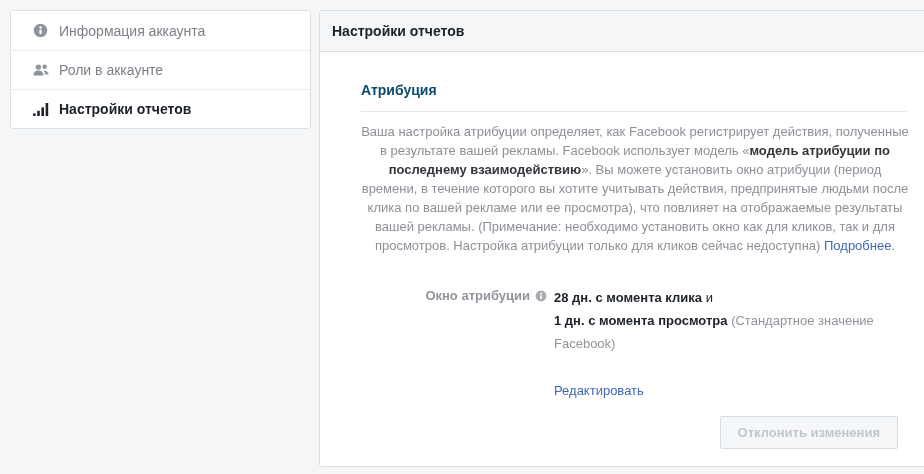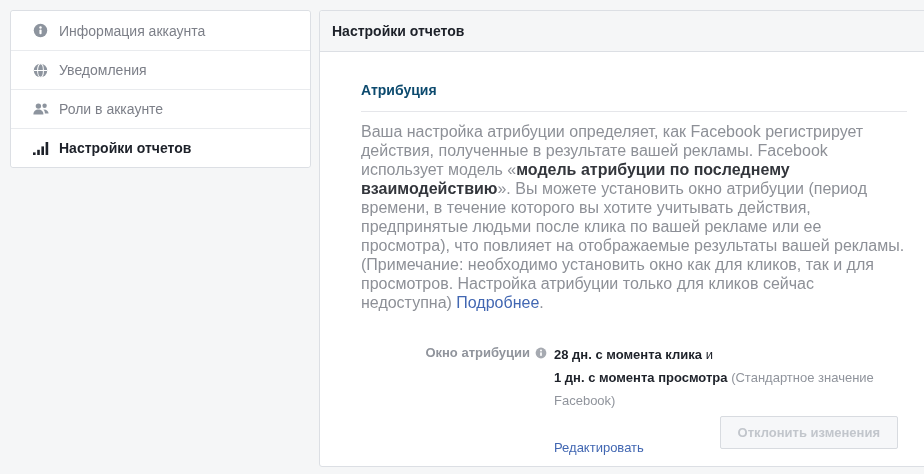--- a/index.html
+++ b/index.html
@@ -79,23 +79,24 @@
     color: #0c4a6e;
   }
   .rule {
     margin: 13px 0 0 41px;
     width: 546px;
     border-top: 1px solid #e5e6ea;
   }
   .desc {
     margin: 10px 0 0 41px;
     width: 548px;
-    font-size: 16px;
+    font-size: 13px;
     line-height: 19px;
     color: #8d9097;
+    text-align: center;
   }
   .desc strong { color: #33363c; font-weight: bold; }
   .link { color: #4267b2; text-decoration: none; cursor: pointer; }
 
   .attr-row {
     display: flex;
     margin: 31px 0 0 41px;
   }
   .attr-label {
     width: 186px;
@@ -163,32 +164,20 @@
   <nav class="sidebar">
     <div class="side-item">
       <span class="icn">
         <svg width="15" height="15" viewBox="0 0 16 16">
             <circle cx="8" cy="8" r="7.2" fill="#8d949e"></circle>
             <circle cx="8" cy="4.7" r="1.3" fill="#fff"></circle>
             <rect x="6.85" y="6.9" width="2.3" height="5" rx="1" fill="#fff"></rect>
           </svg>
       </span>
       <span class="side-label">Информация аккаунта</span>
-    </div>
-    <div class="side-item">
-      <span class="icn">
-        <svg width="15" height="15" viewBox="0 0 16 16">
-            <circle cx="8" cy="8" r="7.2" fill="#8d949e"></circle>
-            <g stroke="#fff" stroke-width="1.1" fill="none">
-              <ellipse cx="8" cy="8" rx="3.1" ry="7.2"></ellipse>
-              <line x1="0.8" y1="8" x2="15.2" y2="8"></line>
-            </g>
-          </svg>
-      </span>
-      <span class="side-label">Уведомления</span>
     </div>
     <div class="side-item">
       <span class="icn">
         <svg width="16" height="14" viewBox="0 0 16 14">
             <g fill="#8d949e">
               <circle cx="5.4" cy="4.1" r="2.7"></circle>
               <path d="M0.4 12.4 c0-3.1 2.2-4.8 5-4.8 s5 1.7 5 4.8 z"></path>
               <circle cx="11.6" cy="3.7" r="2.2"></circle>
               <path d="M10.9 7.4 c2.7 0.1 4.7 1.6 4.7 4.2 l-3.7 0 c0-1.7-0.4-3.1-1.6-4 z"></path>
             </g>

